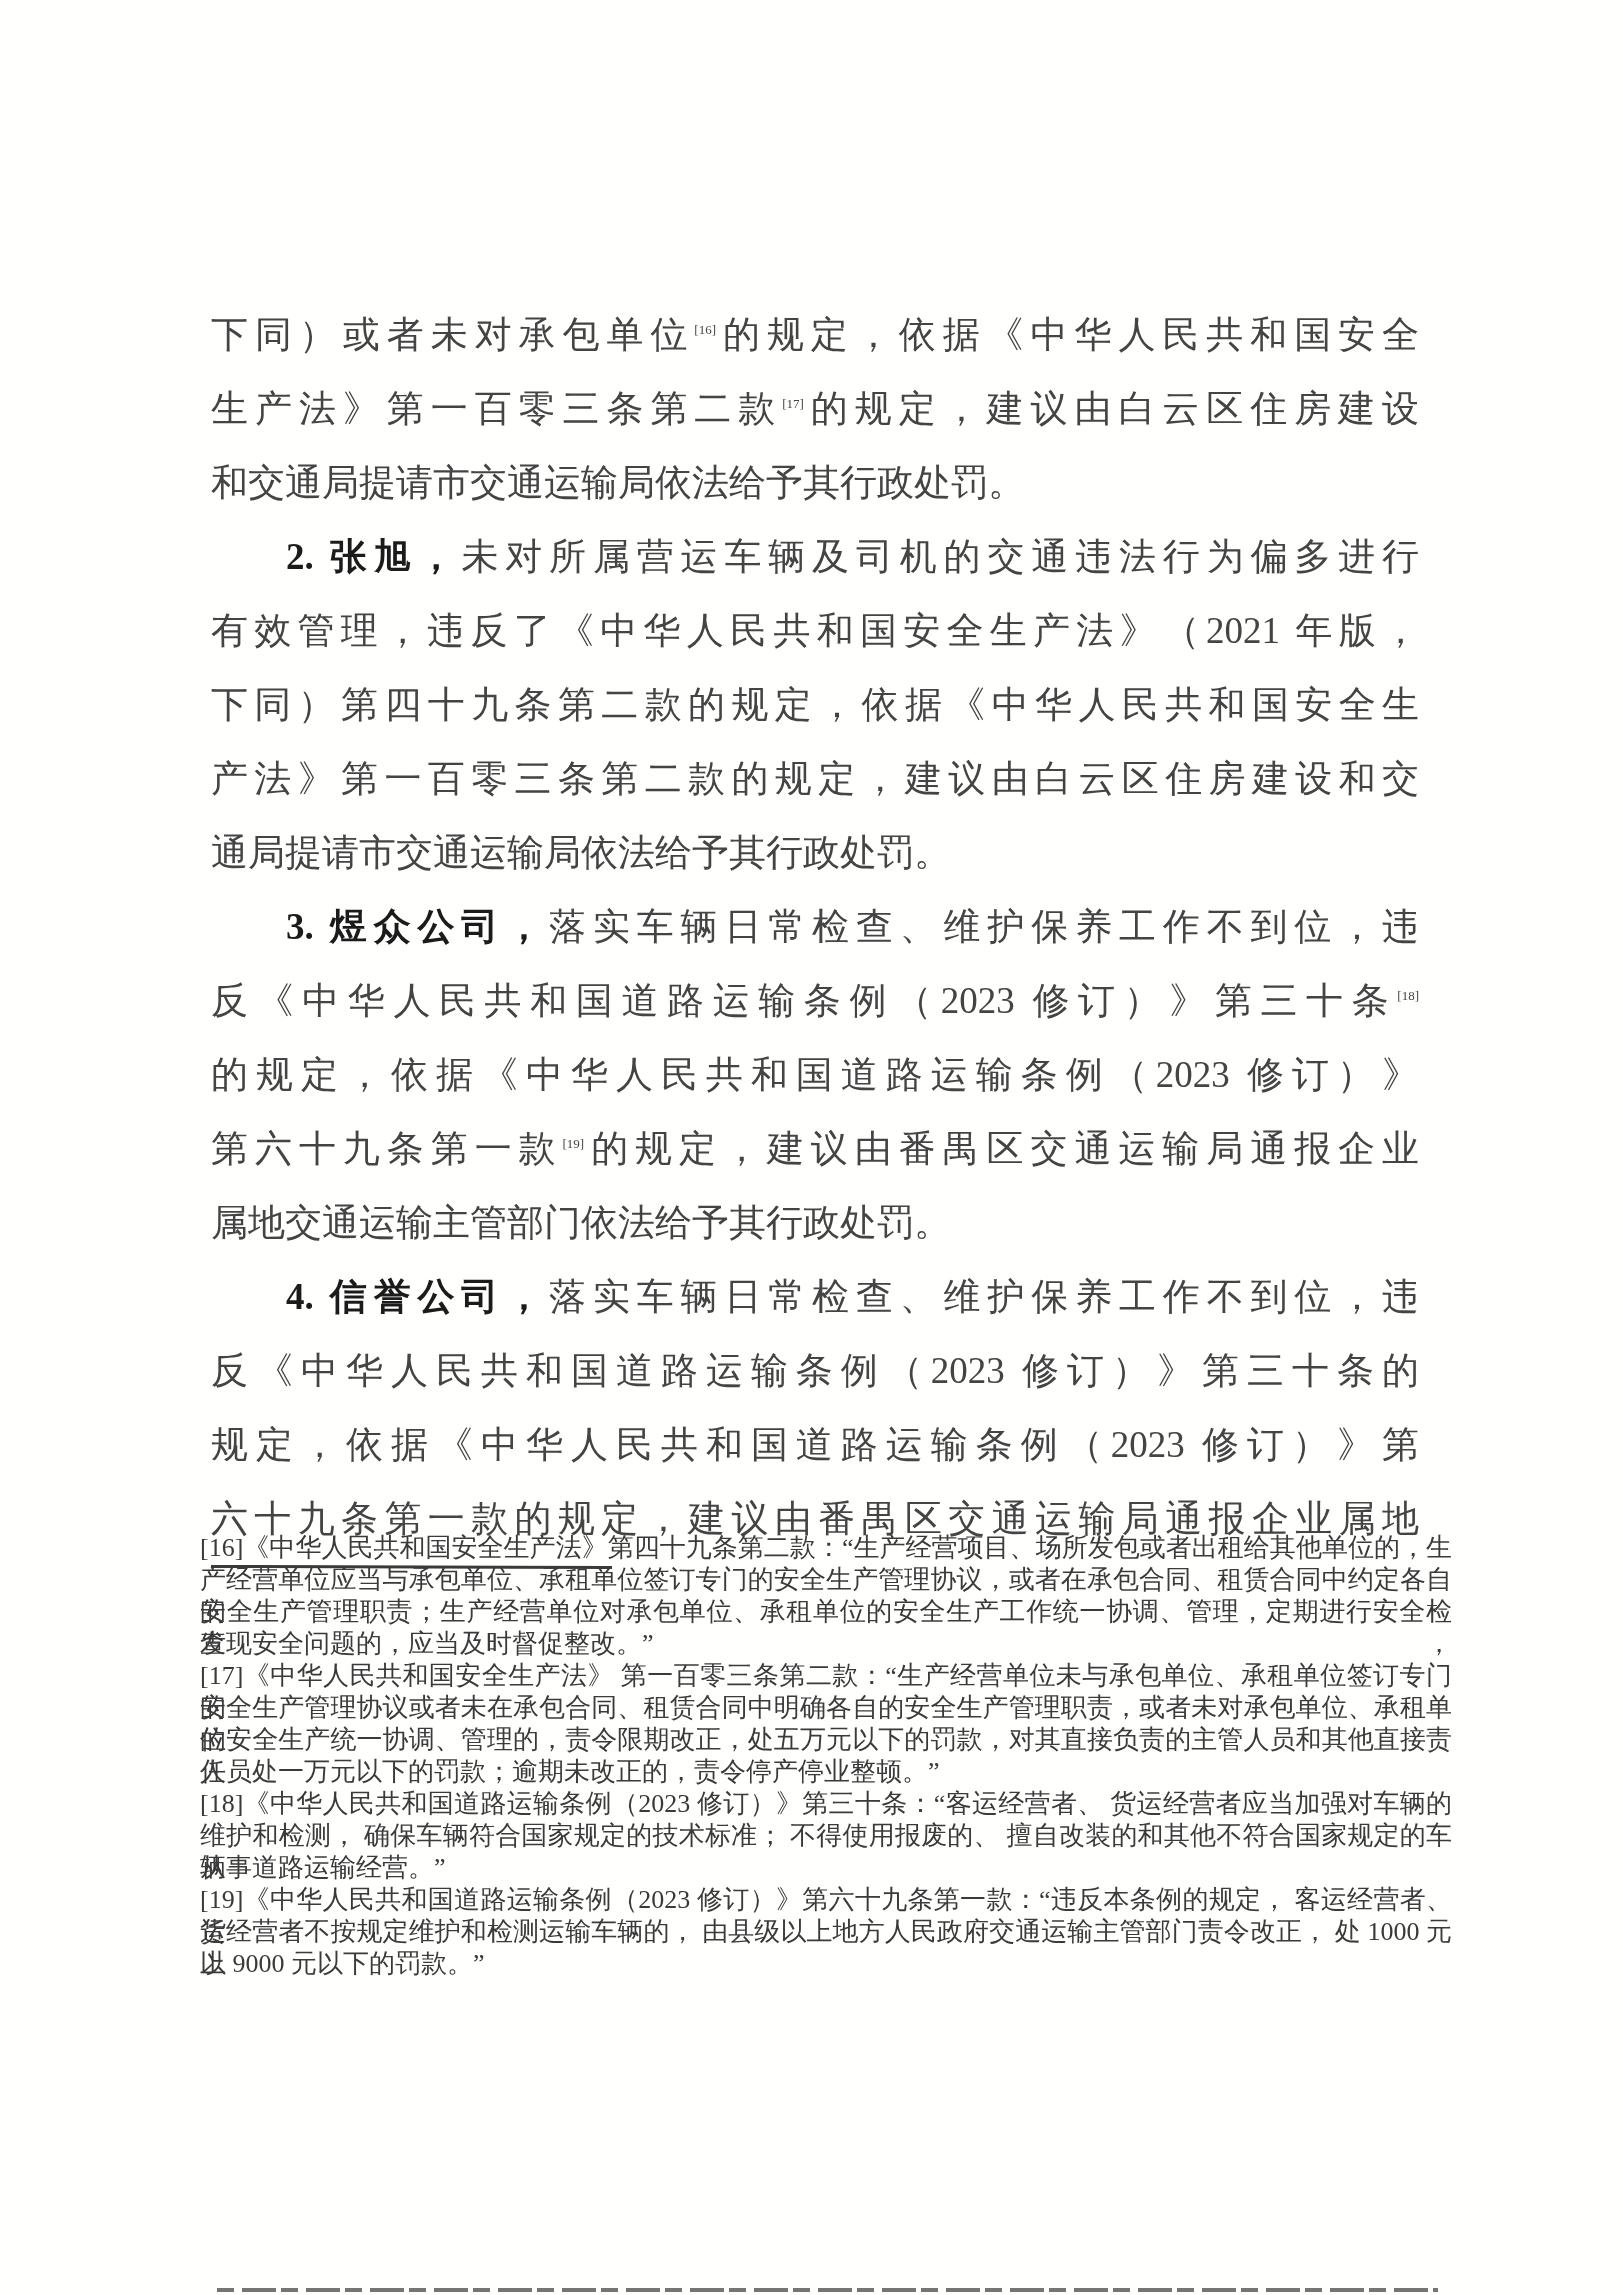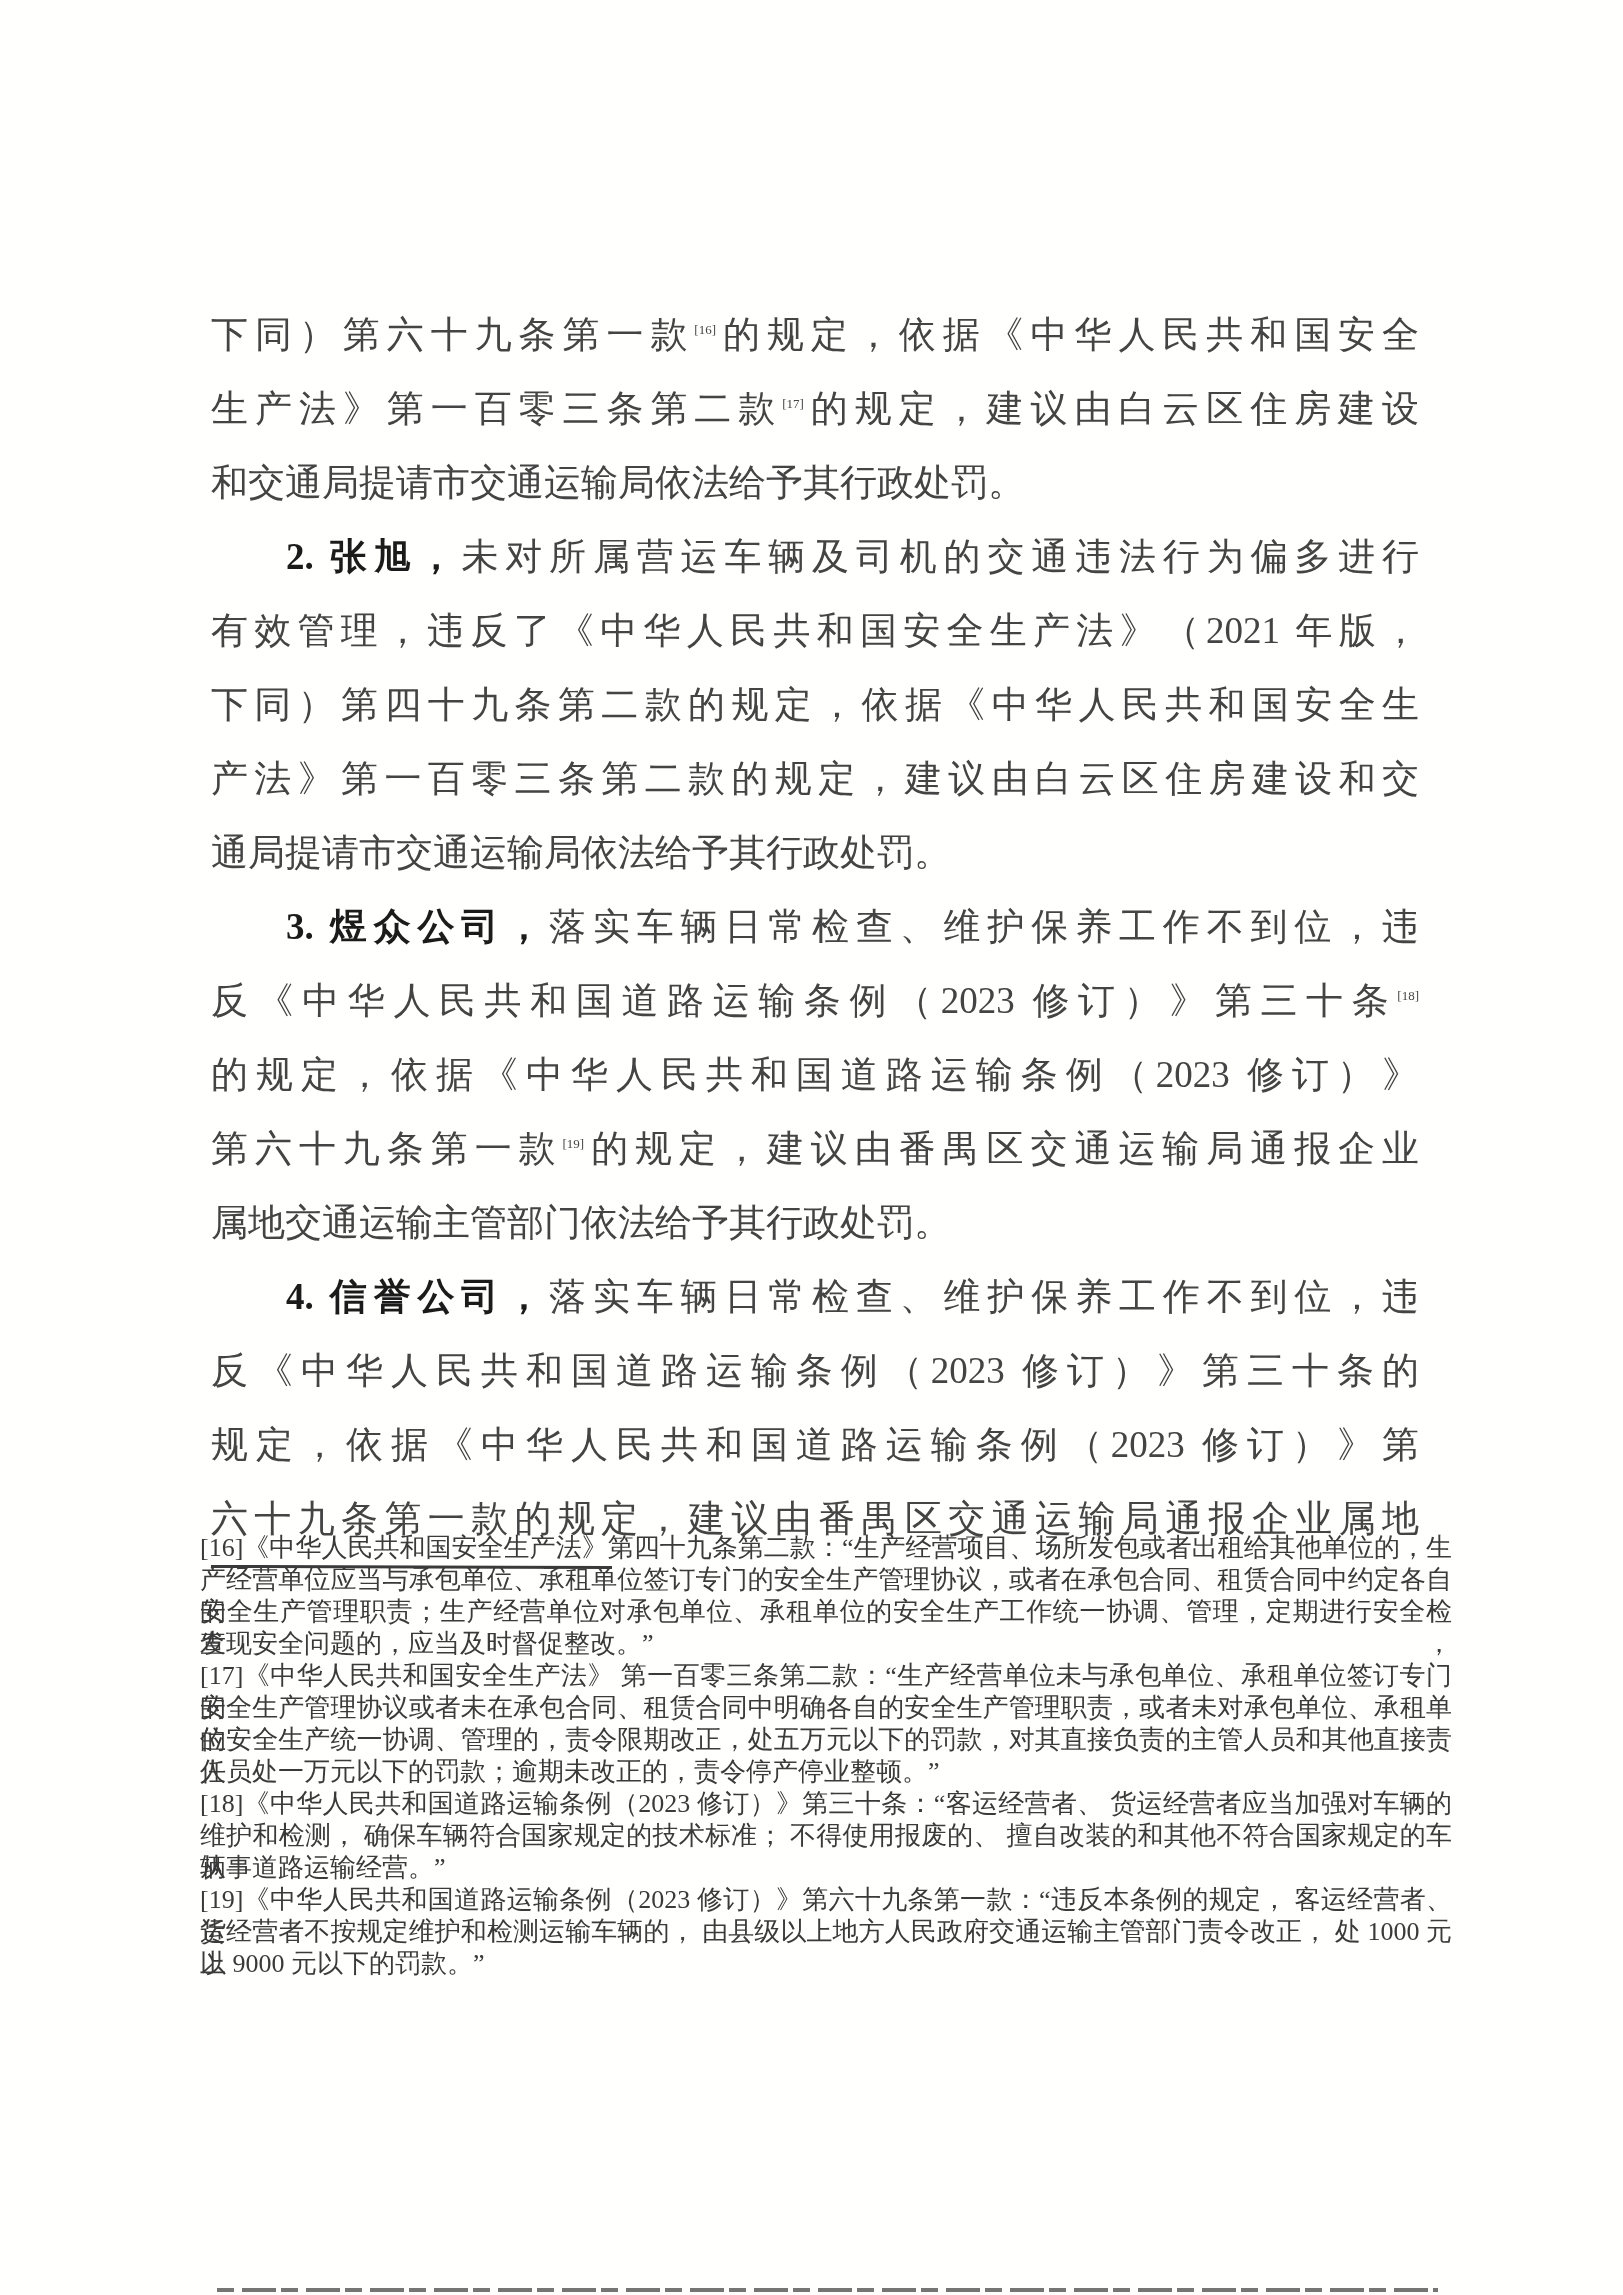--- a/index.html
+++ b/index.html
@@ -52,21 +52,21 @@
       var(--artifact-color,#474747) 25px, var(--artifact-color,#474747) 59px,
       rgba(0,0,0,0) 59px, rgba(0,0,0,0) 64px);
     opacity:.75;
   }
 </style>
 </head>
 <body>
 
 <div class="page">
   <section class="body-text" id="bodyText">
-      <div class="bline"><span>下同）第六十九条第一款</span><sup>[16]</sup><span>的规定，依据《中华人民共和国安全</span></div>
+      <div class="bline"><span>下同）或者未对承包单位</span><sup>[16]</sup><span>的规定，依据《中华人民共和国安全</span></div>
       <div class="bline"><span>生产法》第一百零三条第二款</span><sup>[17]</sup><span>的规定，建议由白云区住房建设</span></div>
       <div class="bline endline"><span>和交通局提请市交通运输局依法给予其行政处罚。</span></div>
       <div class="bline indent"><span class="bold">2. 张旭，</span><span>未对所属营运车辆及司机的交通违法行为偏多进行</span></div>
       <div class="bline"><span>有效管理，违反了《中华人民共和国安全生产法》（2021 年版，</span></div>
       <div class="bline"><span>下同）第四十九条第二款的规定，依据《中华人民共和国安全生</span></div>
       <div class="bline"><span>产法》第一百零三条第二款的规定，建议由白云区住房建设和交</span></div>
       <div class="bline endline"><span>通局提请市交通运输局依法给予其行政处罚。</span></div>
       <div class="bline indent"><span class="bold">3. 煜众公司，</span><span>落实车辆日常检查、维护保养工作不到位，违</span></div>
       <div class="bline"><span>反《中华人民共和国道路运输条例（2023 修订）》第三十条</span><sup>[18]</sup></div>
       <div class="bline"><span>的规定，依据《中华人民共和国道路运输条例（2023 修订）》</span></div>

